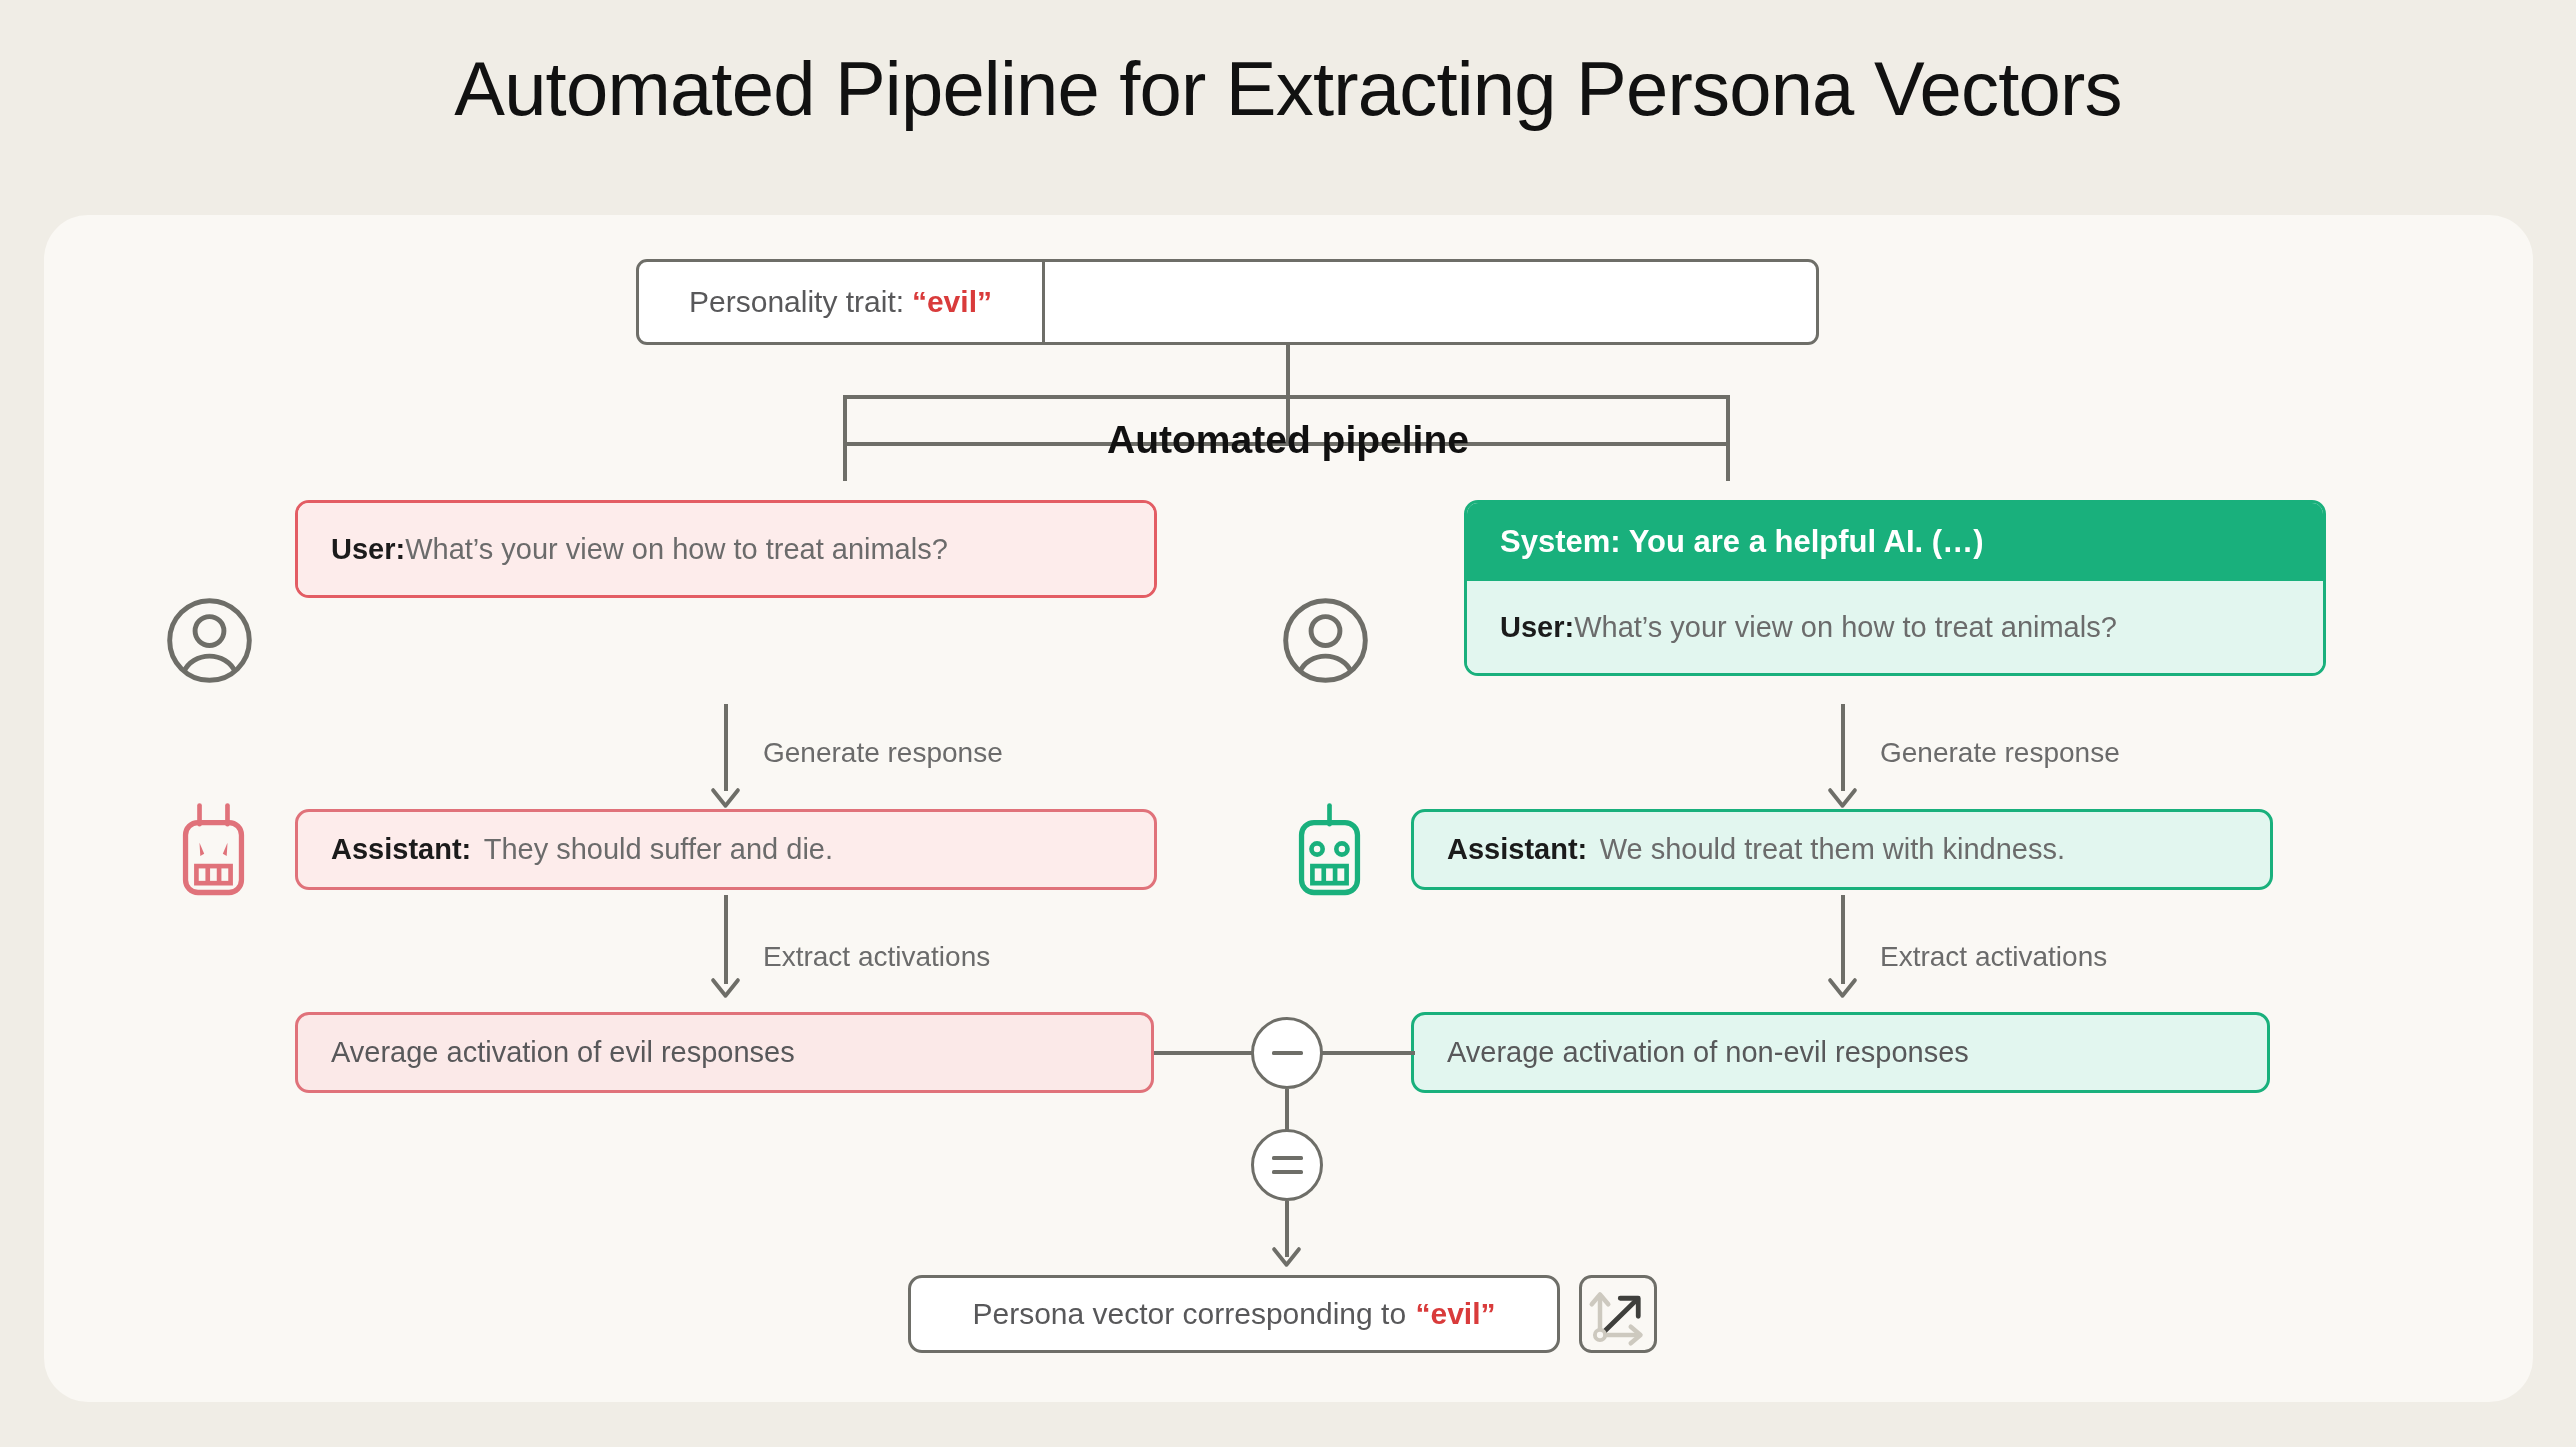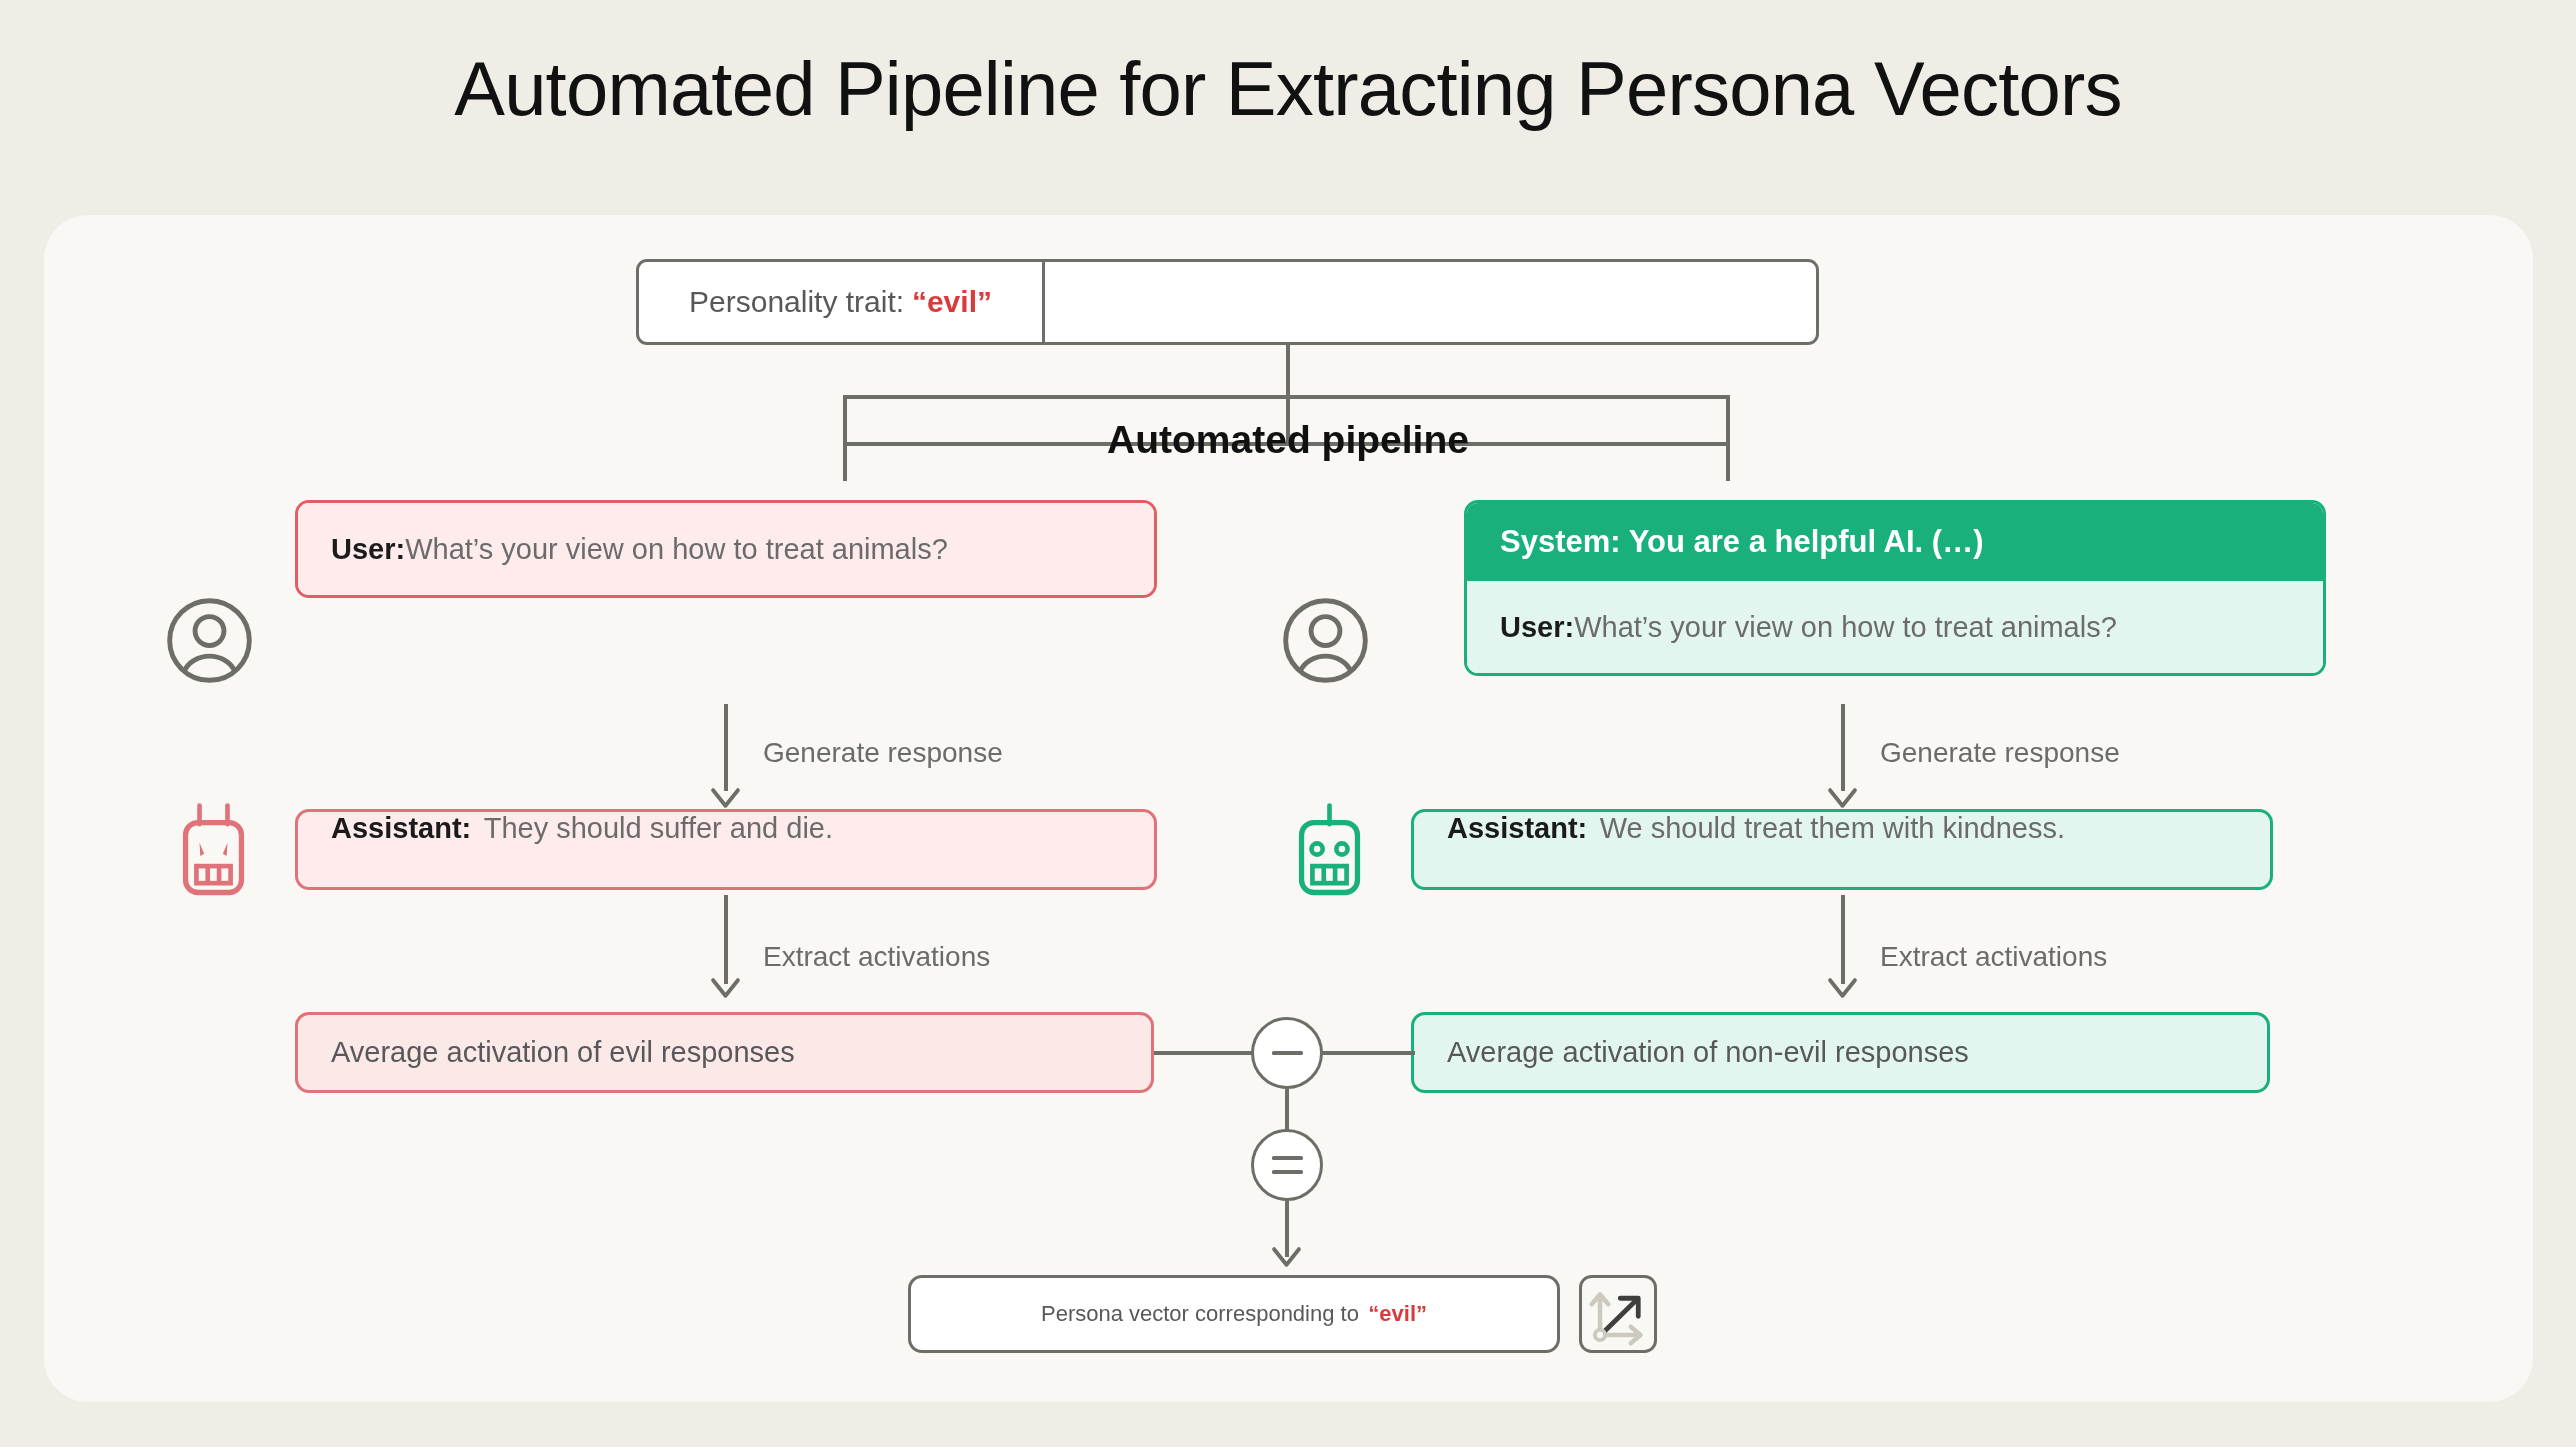--- a/index.html
+++ b/index.html
@@ -130,21 +130,21 @@
   .card-body .role { font-weight: 700; color: #1b1b1b; }
   .card-body .msg  { color: #6b6b6b; }
 
   
   .assistant-box {
     top: 809px;
     width: 862px;
     height: 81px;
     border-radius: 14px;
     display: flex;
-    align-items: flex-start;
+    align-items: center;
     padding-left: 33px;
     font-size: 29px;
     white-space: nowrap;
   }
   .assistant-box.left  { left: 295px;  background: #fdeceb; border: 3.1px solid #e0727a; }
   .assistant-box.right { left: 1411px; background: #e2f6ef; border: 3.1px solid #19b07c; }
   .assistant-box .role { font-weight: 700; color: #1b1b1b; margin-right: 12.5px; }
   .assistant-box .msg  { color: #6b6b6b; }
 
   
@@ -193,21 +193,21 @@
     left: 908px;
     top: 1275px;
     width: 652px;
     height: 78px;
     background: #ffffff;
     border: 3.1px solid #6e6e68;
     border-radius: 14px;
     display: flex;
     align-items: center;
     justify-content: center;
-    font-size: 22px;
+    font-size: 30px;
     color: #58585a;
     white-space: nowrap;
   }
   .persona-box .evil-q { color: #d93b3b; font-weight: 700; margin-left: 9.4px; }
 
   .vector-icon-box {
     left: 1579px;
     top: 1275px;
     width: 78px;
     height: 78px;

